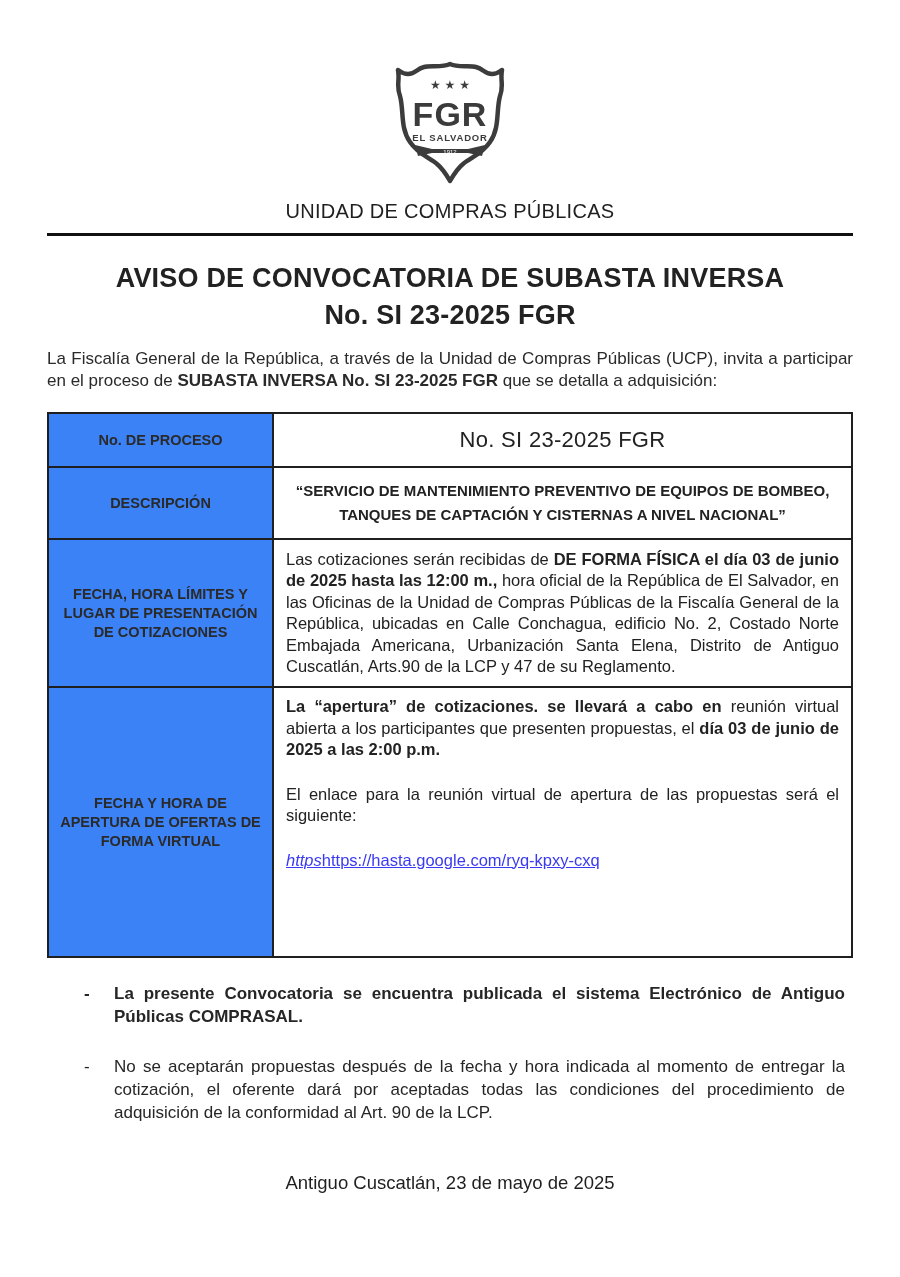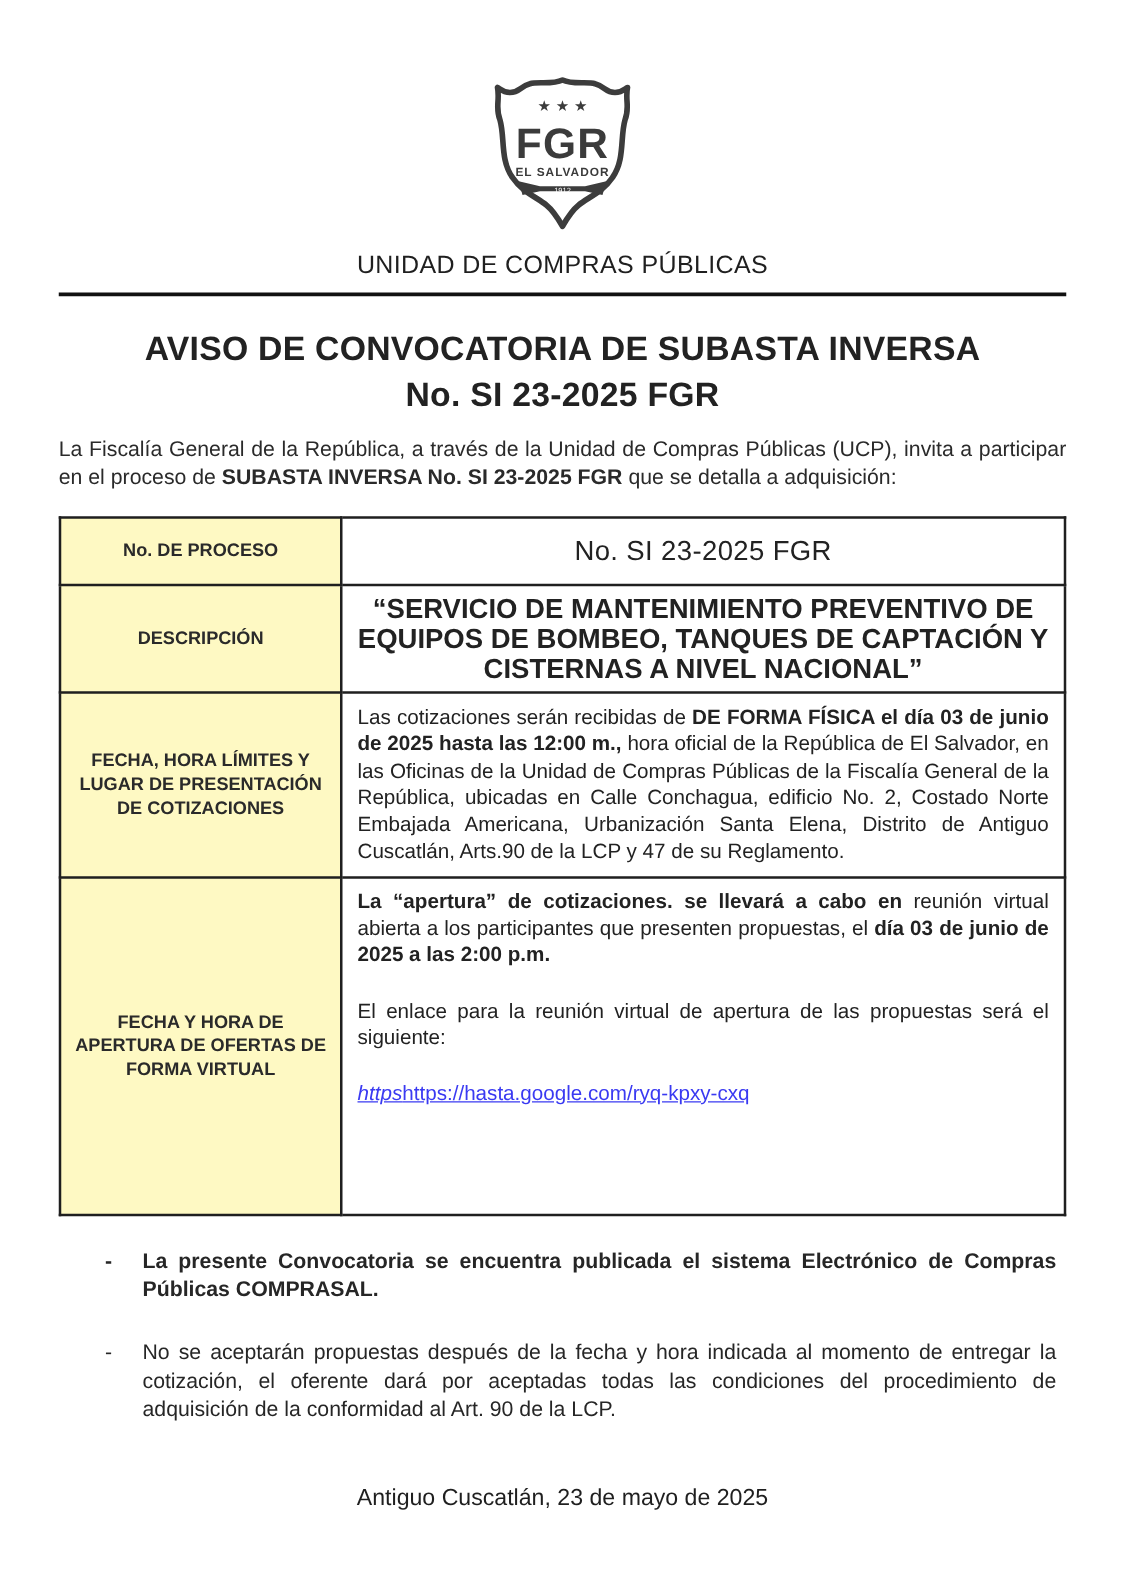--- a/index.html
+++ b/index.html
@@ -24,31 +24,31 @@
   
   .doc-title { text-align:center; margin-top:24px; font-size:27px; line-height:37px; font-weight:600; letter-spacing:0.2px; color:#222; }
 
   
   .intro { margin-top:14px; font-size:17px; line-height:21.5px; text-align:justify; color:#2a2a2a; }
 
   
   table.process { width:100%; border-collapse:collapse; margin-top:21px; }
   table.process td { border:2px solid #1f1f1f; vertical-align:middle; }
   td.hdr {
-    width:225px; background:#fef9c3; text-align:center;
+    width:225px; background:#3b82f6; text-align:center;
     font-weight:700; font-size:14.5px; line-height:19px;
     padding:6px 10px; color:#2a2a2a;
   }
   td.val { padding:6px 12px; color:#222; }
   .r1 td { height:54px; }
   .r2 td { height:72px; }
   .r3 td { height:148px; }
   .r4 td { height:270px; }
   .val-proc { text-align:center; font-size:22px; letter-spacing:0.3px; }
-  .val-desc { text-align:center; font-weight:700; font-size:22px; line-height:24px;margin-left:40px; }
+  .val-desc { text-align:center; font-weight:700; font-size:15px; line-height:24px;margin-left:40px; }
   .val-just { text-align:justify; font-size:16.5px; line-height:21.5px; }
   .cell-top { vertical-align:top !important; padding-top:8px !important; }
   .cell-top p { margin-bottom:23px; }
   .cell-top p:last-child { margin-bottom:0; }
   .link { color:#3a3af2; text-decoration:underline; cursor:pointer; }
 
   
   .notes { margin-top:24px; padding-left:37px; }
   .note { display:flex; margin-bottom:27px; font-size:17px; line-height:23px; }
   .note .dash { width:30px; flex:0 0 30px; }
@@ -108,21 +108,21 @@
         <p><span>El enlace para la reunión virtual de apertura de las propuestas será el siguiente:</span></p>
         <p><a class="link" style="font-style: italic;">https</a><a class="link">https://hasta.google.com/ryq-kpxy-cxq</a></p>
       </td>
     </tr>
   </tbody>
     </table>
 
   <div class="notes">
     <div class="note bold">
       <span class="dash">-</span>
-      <div class="note-text">La presente Convocatoria se encuentra publicada el sistema Electrónico de Compras Públicas COMPRASAL.</div>
+      <div class="note-text">La presente Convocatoria se encuentra publicada el sistema Electrónico de Antiguo Públicas COMPRASAL.</div>
     </div>
     <div class="note">
       <span class="dash">-</span>
       <div class="note-text">No se aceptarán propuestas después de la fecha y hora indicada al momento de entregar la cotización, el oferente dará por aceptadas todas las condiciones del procedimiento de adquisición de la conformidad al Art. 90 de la LCP.</div>
     </div>
   </div>
 
   <div class="footer-date">Antiguo Cuscatlán, 23 de mayo de 2025</div>
 
 </div>

